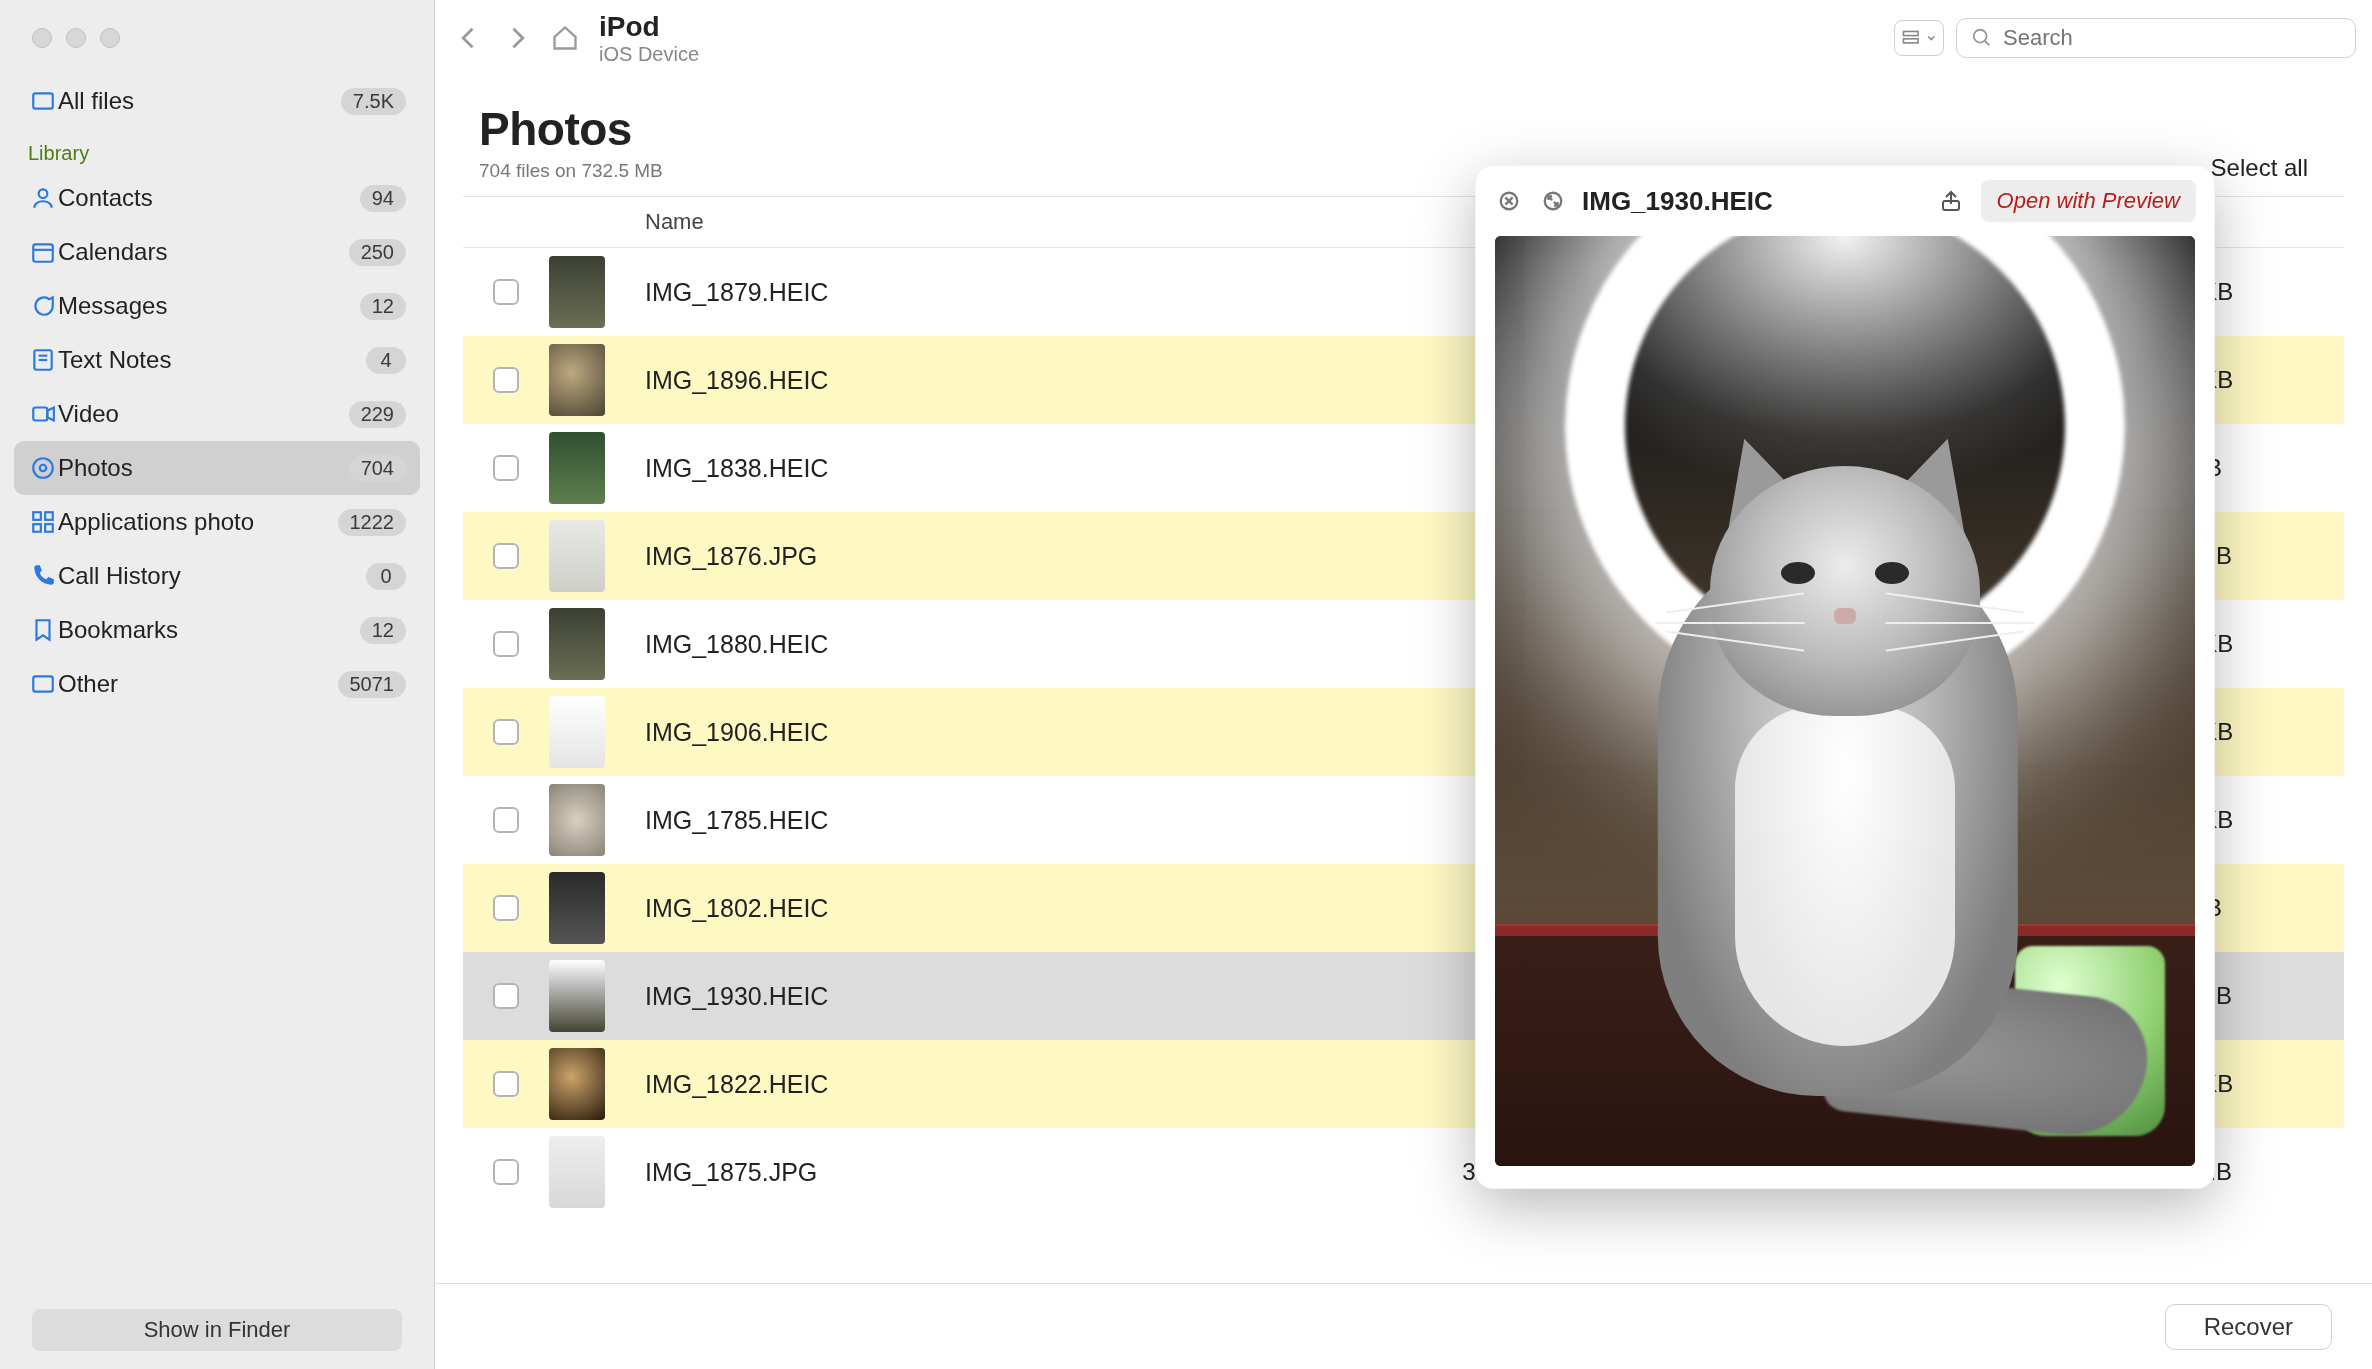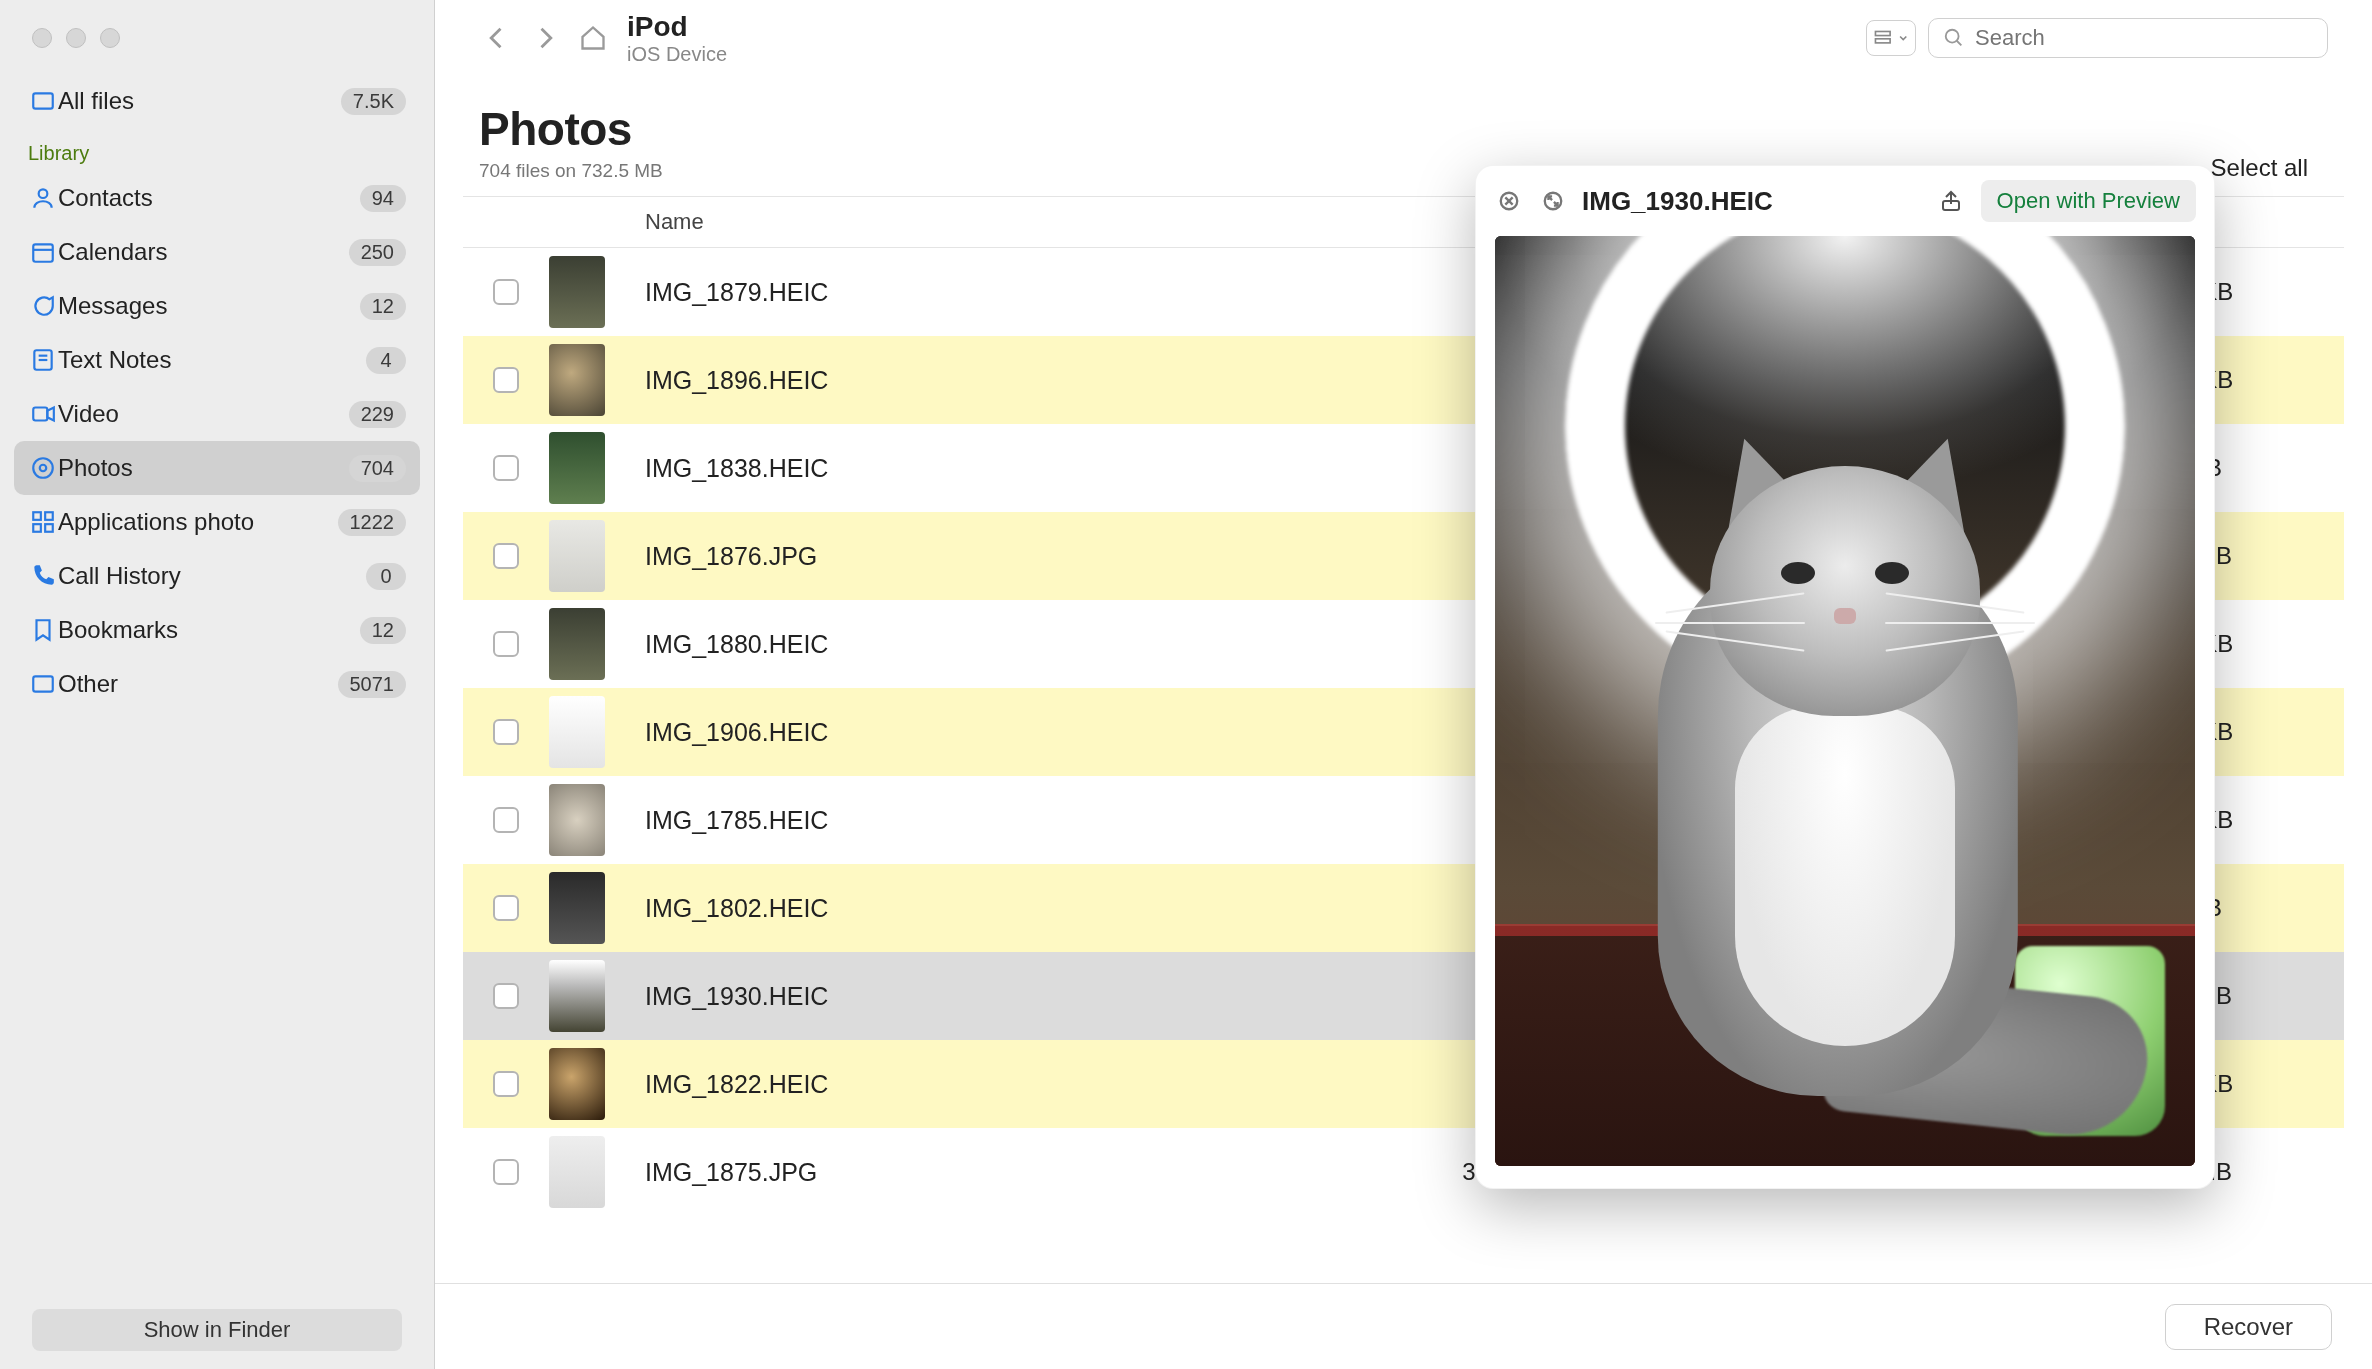--- a/index.html
+++ b/index.html
@@ -14,21 +14,21 @@
 .side-item .icon { width:30px; display:flex; align-items:center; justify-content:center; }
 .side-item .label { flex:1; font-size:24px; color:#222;}
 .badge { background:#d5d5d5; color:#3a3a3a; font-size:20px; padding:2px 12px; border-radius:20px; min-width:40px; text-align:center; }
 .side-item.selected { background:#d0d0d0; }
 .side-header { font-size:20px; color:#4d7c0f; padding:8px 14px 6px 14px; margin-top:6px; }
 .sidebar-spacer { flex:1; }
 .show-finder { background:#dcdcdc; border-radius:8px; text-align:center; padding:8px 0; font-size:22px; color:#333; margin:0 18px; cursor:pointer;}
 
 
 .main { flex:1; display:flex; flex-direction:column; position:relative; border-left:1px solid #d0d0d0; }
-.toolbar { display:flex; align-items:center; height:76px; padding:0 44px; gap:12px;}
+.toolbar { display:flex; align-items:center; height:76px; padding:0 16px; gap:12px;}
 .tb-icon { width:36px; height:36px; display:flex; align-items:center; justify-content:center; color:#9a9a9a; }
 .tb-icon svg { width:28px; height:28px; }
 .tb-title { display:flex; flex-direction:column; margin-left:4px;}
 .tb-title .t1 { font-size:28px; font-weight:600;}
 .tb-title .t2 { font-size:20px; color:#888;}
 .tb-spacer { flex:1;}
 .view-switch { width:50px; height:36px; border:1px solid #d0d0d0; border-radius:8px; display:flex; align-items:center; justify-content:center; color:#888; gap:4px; padding:0 6px;}
 .search { display:flex; align-items:center; width:400px; height:40px; border:1px solid #d0d0d0; border-radius:10px; padding:0 14px; gap:10px; color:#999;}
 .search input { border:none; outline:none; font-size:22px; flex:1; color:#333; background:transparent;}
 
@@ -62,21 +62,21 @@
 
 .footer { height:86px; border-top:1px solid #e0e0e0; display:flex; align-items:center; justify-content:flex-end; padding:0 40px;}
 .recover-btn { border:1px solid #d0d0d0; border-radius:10px; padding:8px 38px; font-size:24px; background:#fff; color:#333; cursor:pointer;}
 
 
 .popover { position:absolute; left:1040px; top:165px; width:740px; background:#fff; border-radius:18px; box-shadow:0 18px 60px rgba(0,0,0,0.28); overflow:hidden; z-index:50; border:1px solid rgba(0,0,0,0.05);}
 .pop-head { display:flex; align-items:center; gap:14px; padding:14px 18px;}
 .pop-head .pi { width:30px; height:30px; display:flex; align-items:center; justify-content:center; color:#777;}
 .pop-title { flex:1; font-size:26px; font-weight:600;}
 .share-ic { width:32px; height:32px; color:#555; display:flex; align-items:center; justify-content:center;}
-.open-preview { background:#ededed; border-radius:8px; padding:8px 16px; font-size:22px; color:#15803d; cursor:pointer;}
+.open-preview { background:#ededed; border-radius:8px; padding:8px 16px; font-size:22px; color:#b91c1c; cursor:pointer;font-style:italic;}
 .pop-img { width:700px; height:930px; margin:0 auto 22px auto; border-radius:6px; overflow:hidden; background:#111; position:relative;}
 
 .pop-img .sky   { position:absolute; inset:0; background:linear-gradient(#0b0b0b 0%, #1a1a1a 15%, #463a2d 45%, #5a4a38 70%, #6e3a2d 100%);}
 .pop-img .ring  { position:absolute; top:-90px; left:50%; transform:translateX(-50%); width:560px; height:560px; border-radius:50%; border:60px solid #fff; filter:blur(2px); box-shadow:0 0 140px 80px rgba(255,255,255,0.7);}
 .pop-img .glow  { position:absolute; top:0; left:0; right:0; height:260px; background:radial-gradient(ellipse at 50% 0%, rgba(255,255,255,0.95) 0%, rgba(255,255,255,0.1) 55%, transparent 70%);}
 .pop-img .desk  { position:absolute; left:0; right:0; bottom:0; height:240px; background:linear-gradient(#3a1f18,#2a1410); }
 .pop-img .deskline{position:absolute; left:0; right:0; bottom:230px; height:12px; background:#c33; opacity:.55;}
 .pop-img .cup   { position:absolute; right:30px; bottom:30px; width:150px; height:190px; background:radial-gradient(circle at 30% 20%, #dfffd0, #8ecf70 55%, #4f8f40); border-radius:18px 18px 30px 30px; filter:blur(1px);}
 .pop-img .catbody{ position:absolute; left:50%; bottom:70px; transform:translateX(-52%); width:360px; height:560px; background:radial-gradient(ellipse at 50% 30%, #dcdcdc 0%, #b8b8b8 35%, #7f7f7f 75%); border-radius:180px 180px 160px 160px;}
 .pop-img .catchest{position:absolute; left:50%; bottom:120px; transform:translateX(-50%); width:220px; height:340px; background:radial-gradient(ellipse at 50% 20%, #fff 0%, #f4f4f4 30%, #e6e6e6 70%); border-radius:120px 120px 160px 160px; filter:blur(0.6px);}

